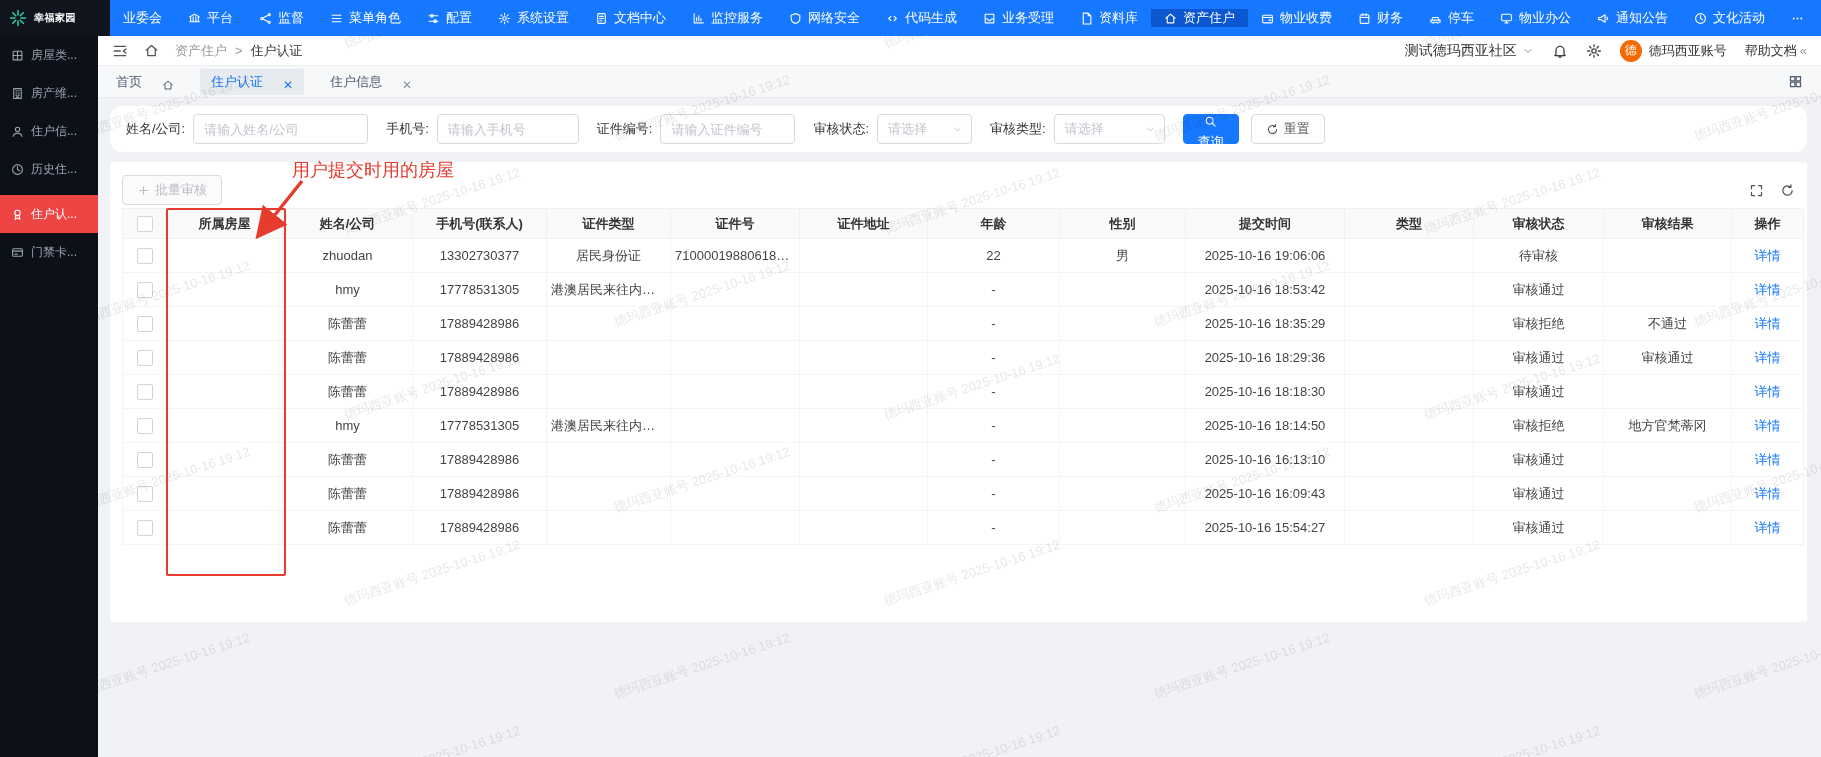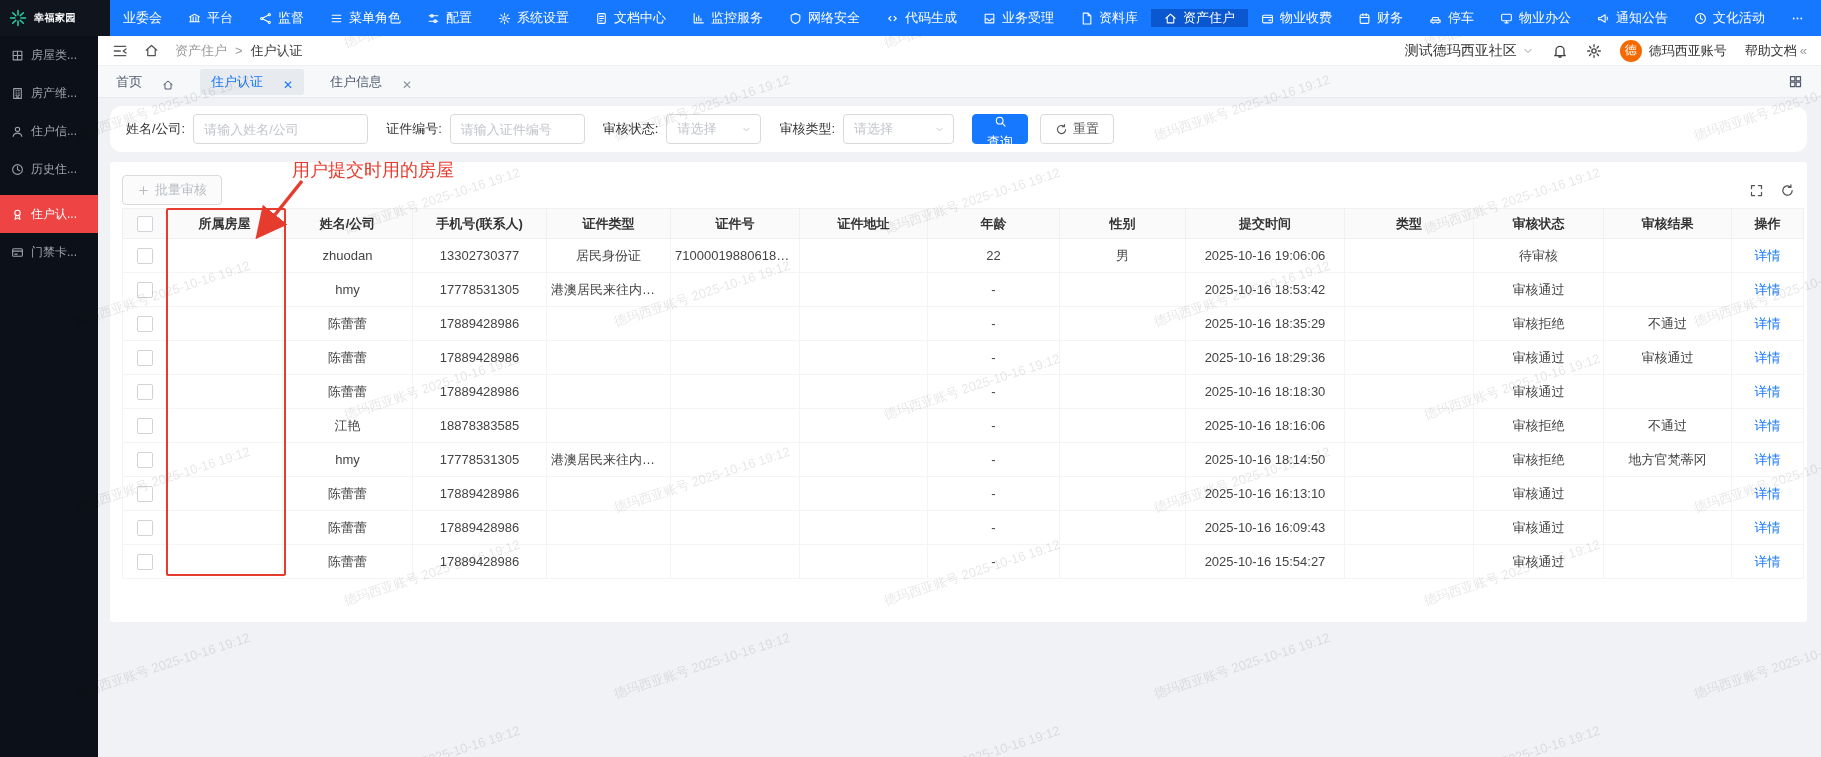--- a/index.html
+++ b/index.html
@@ -438,20 +438,24 @@
         <rect x="13" y="13" width="7" height="7"></rect>
       </svg>
     </span>
 </div>
 
 <div class="filter-card">
   <span id="filter-holder" style="display:flex;align-items:center;">
       <span class="f-group">
         <span class="f-label">姓名/公司:</span>
         <input class="f-input" placeholder="请输入姓名/公司" style="width: 175px;">
+      </span>
+      <span class="f-group">
+        <span class="f-label">手机号:</span>
+        <input class="f-input" placeholder="请输入手机号" style="width: 142px;">
       </span>
       <span class="f-group">
         <span class="f-label">证件编号:</span>
         <input class="f-input" placeholder="请输入证件编号" style="width: 135px;">
       </span>
       <span class="f-group">
         <span class="f-label">审核状态:</span>
         <span class="f-select" style="width: 95px;">
           <span>请选择</span>
           <span class="ic">
@@ -627,36 +631,20 @@
           <td></td>
           <td>2025-10-16 18:18:30</td>
           <td></td>
           <td>审核通过</td>
           <td></td>
           <td><span class="link">详情</span></td>
         </tr>
         <tr>
           <td><span class="chk"></span></td>
           <td></td>
-          <td>江艳</td>
-          <td>18878383585</td>
-          <td></td>
-          <td></td>
-          <td></td>
-          <td>-</td>
-          <td></td>
-          <td>2025-10-16 18:16:06</td>
-          <td></td>
-          <td>审核拒绝</td>
-          <td>不通过</td>
-          <td><span class="link">详情</span></td>
-        </tr>
-        <tr>
-          <td><span class="chk"></span></td>
-          <td></td>
           <td>hmy</td>
           <td>17778531305</td>
           <td>港澳居民来往内地通...</td>
           <td></td>
           <td></td>
           <td>-</td>
           <td></td>
           <td>2025-10-16 18:14:50</td>
           <td></td>
           <td>审核拒绝</td>

